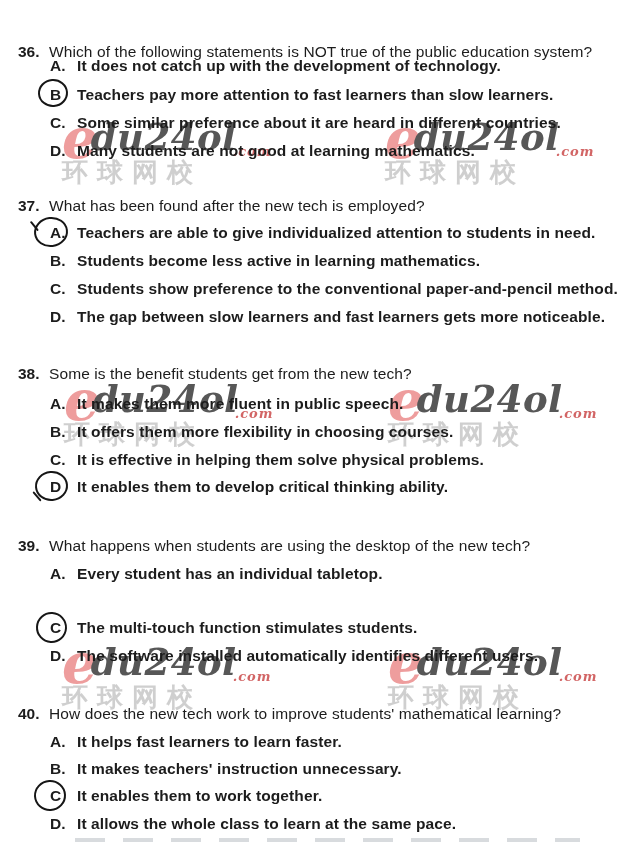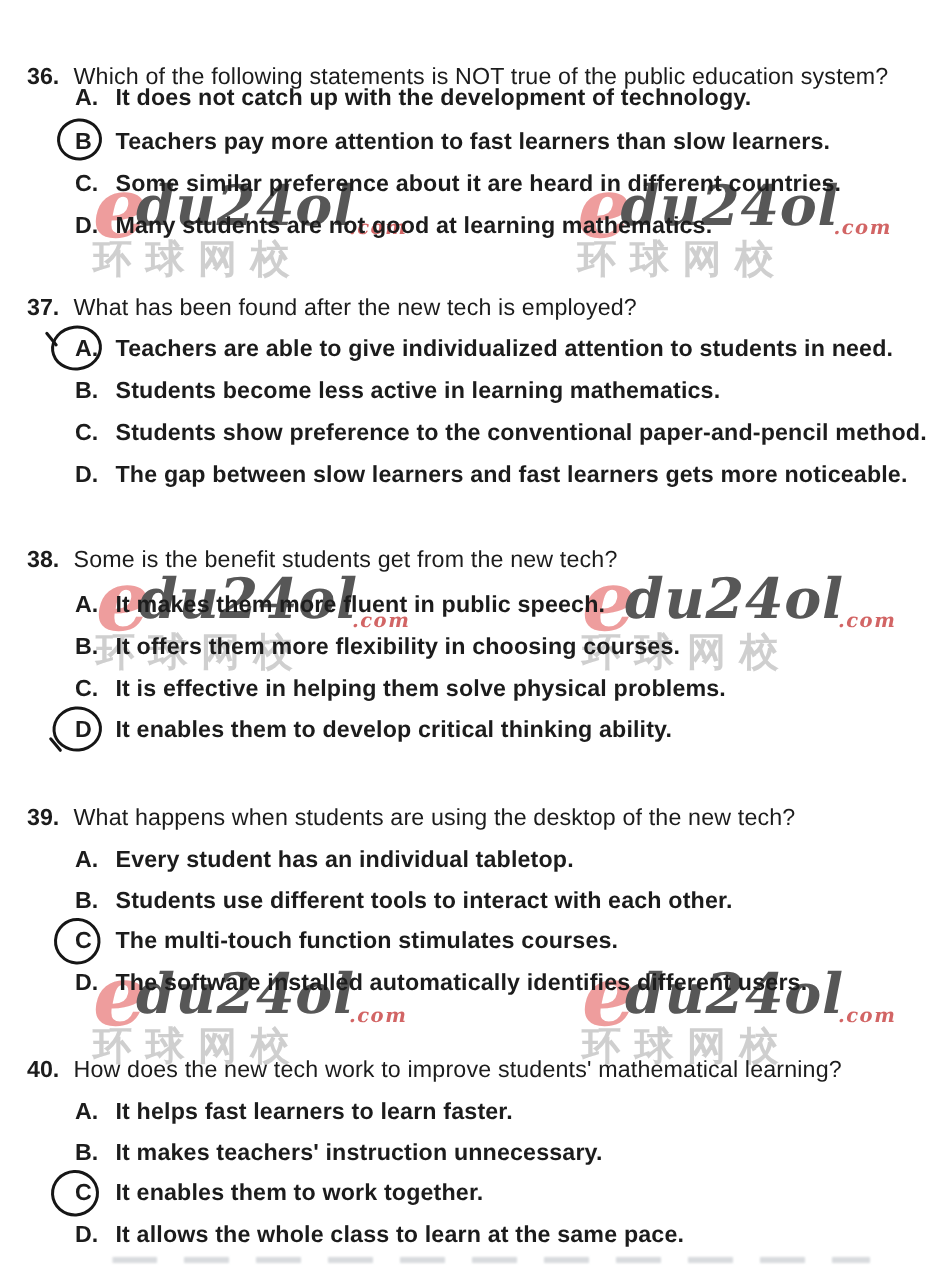--- a/index.html
+++ b/index.html
@@ -85,22 +85,21 @@
   <div class="line oline" style="top:307px"><span class="letter">D.</span><span class="otext">The gap between slow learners and fast learners gets more noticeable.</span></div>
 
   <div class="line qline" style="top:364px"><span class="qnum">38.</span><span class="qtext">Some is the benefit students get from the new tech?</span></div>
   <div class="line oline" style="top:422px"><span class="letter">B.</span><span class="otext">It offers them more flexibility in choosing courses.</span></div>
   <div class="line oline" style="top:394px"><span class="letter">A.</span><span class="otext">It makes them more fluent in public speech.</span></div>
   <div class="line oline" style="top:450px"><span class="letter">C.</span><span class="otext">It is effective in helping them solve physical problems.</span></div>
   <div class="line oline" style="top:477px"><span class="letter">D</span><span class="otext">It enables them to develop critical thinking ability.</span></div>
 
   <div class="line qline" style="top:536px"><span class="qnum">39.</span><span class="qtext">What happens when students are using the desktop of the new tech?</span></div>
   <div class="line oline" style="top:564px"><span class="letter">A.</span><span class="otext">Every student has an individual tabletop.</span></div>
-  <div class="line oline" style="top:591px"><span class="letter">B.</span><span class="otext">Students use different tools to interact with each other.</span></div>
-  <div class="line oline" style="top:618px"><span class="letter">C</span><span class="otext">The multi-touch function stimulates courses.</span></div>
+  <div class="line oline" style="top:618px"><span class="letter">C</span><span class="otext">The multi-touch function stimulates students.</span></div>
   <div class="line oline" style="top:646px"><span class="letter">D.</span><span class="otext">The software installed automatically identifies different users.</span></div>
 
   <div class="line qline" style="top:704px"><span class="qnum">40.</span><span class="qtext">How does the new tech work to improve students' mathematical learning?</span></div>
   <div class="line oline" style="top:732px"><span class="letter">A.</span><span class="otext">It helps fast learners to learn faster.</span></div>
   <div class="line oline" style="top:759px"><span class="letter">B.</span><span class="otext">It makes teachers' instruction unnecessary.</span></div>
   <div class="line oline" style="top:786px"><span class="letter">C</span><span class="otext">It enables them to work together.</span></div>
   <div class="line oline" style="top:814px"><span class="letter">D.</span><span class="otext">It allows the whole class to learn at the same pace.</span></div>
 
   <div class="circ" id="c36"></div>
   <div class="circ tail-up" id="c37"></div>

